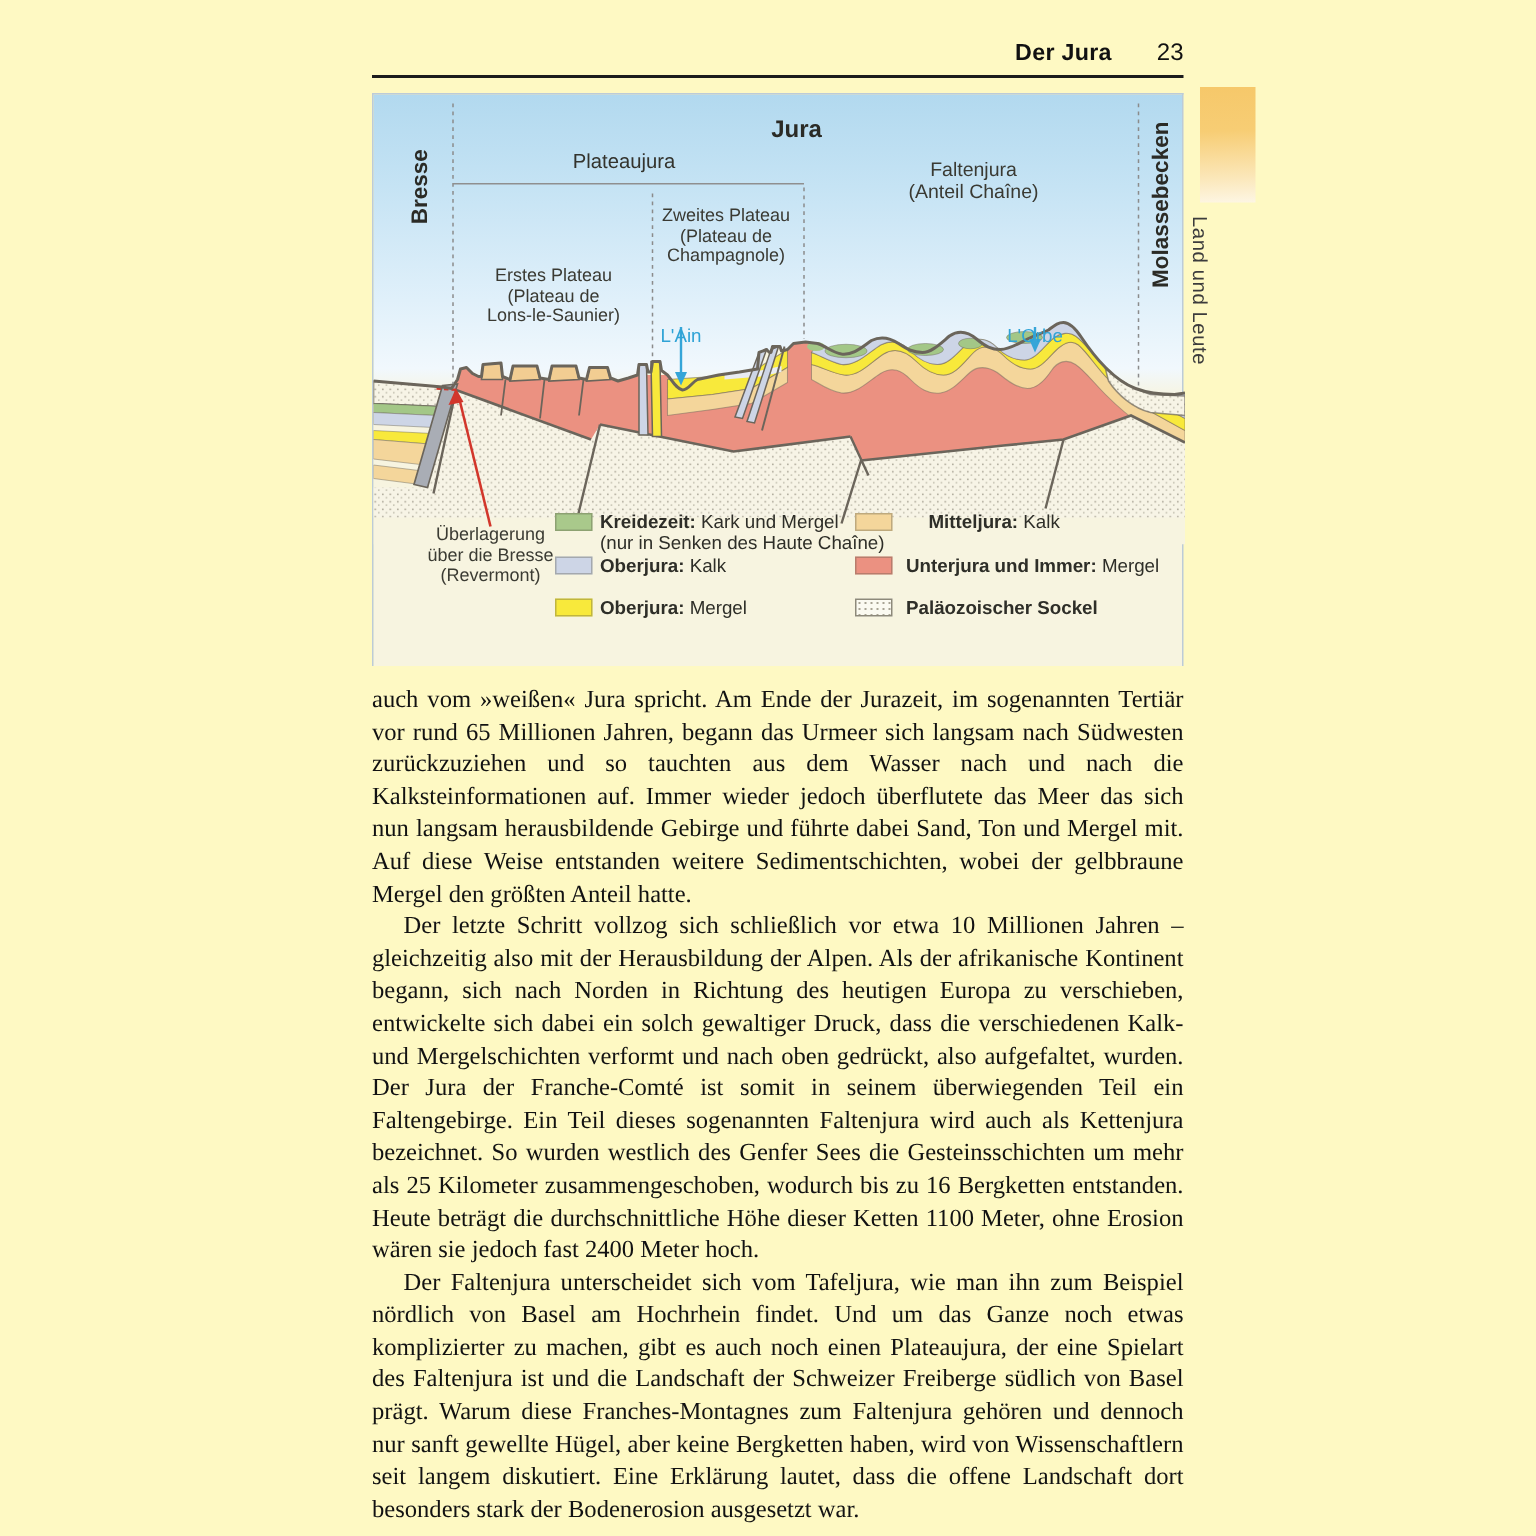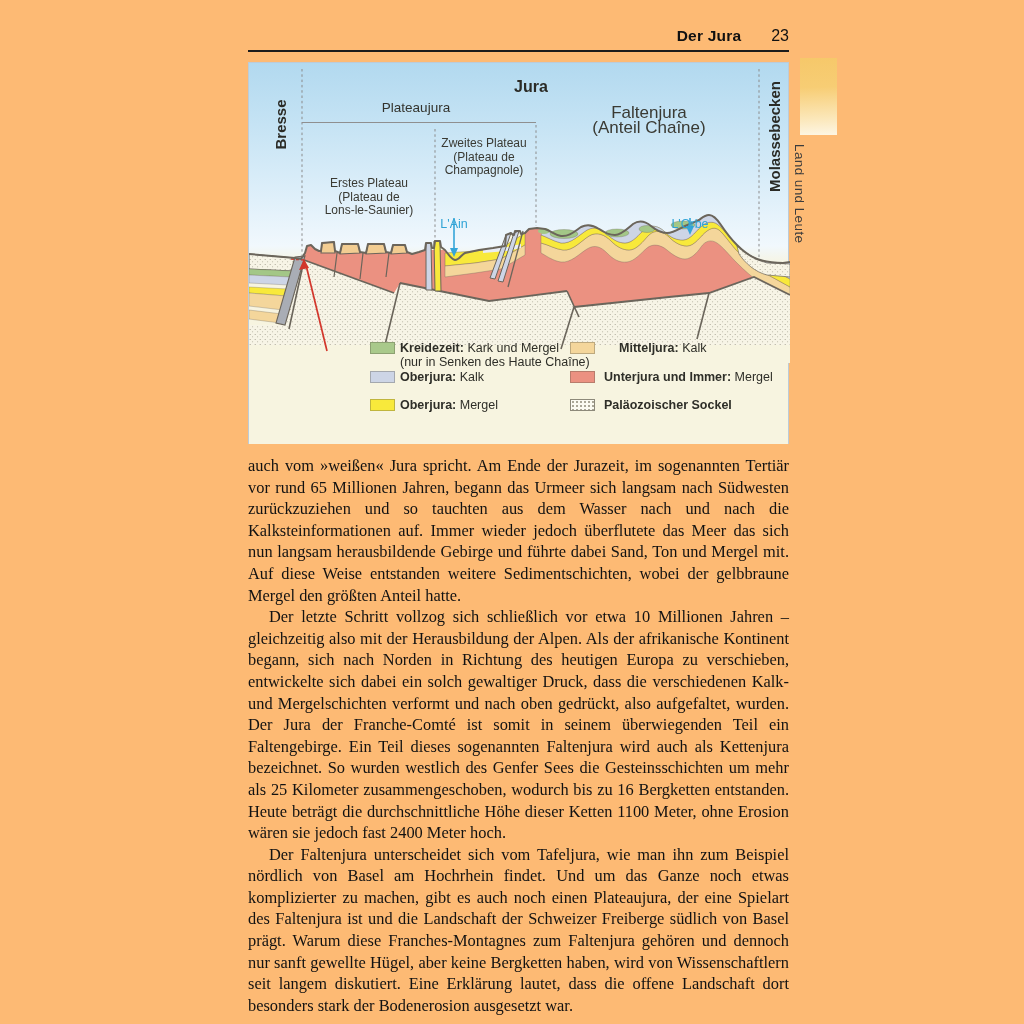--- a/index.html
+++ b/index.html
@@ -1,17 +1,17 @@
 <!DOCTYPE html>
 <html><head>
 <meta charset="utf-8">
 <style>
   html,body{margin:0;padding:0;}
   body{width:1024px;height:1024px;background:#ffffff;font-family:"Liberation Sans",sans-serif;}
-  .page{position:relative;width:1024px;height:1024px;background:#fdba74;overflow:hidden;}
+  .page{position:relative;width:1024px;height:1024px;background:#fef9c3;overflow:hidden;}
 
   
   .hdr{position:absolute;left:248px;top:27px;width:541px;height:22px;
        display:flex;justify-content:flex-end;align-items:baseline;}
   .hdr .t{font-weight:bold;font-size:15.5px;color:#111;letter-spacing:.2px;}
   .hdr .n{font-size:16px;color:#111;margin-left:30px;text-align:right;}
   .hdr-rule{position:absolute;left:248px;top:50px;width:541px;height:2px;background:#1c1c1c;}
 
   
   .figure{position:absolute;left:248px;top:62px;width:541px;height:382px;
@@ -160,29 +160,34 @@
     <div class="flabel sub" style="left:60px;top:74px;width:120px;margin-top:40px;">
       <div>Erstes Plateau</div>
       <div>(Plateau de</div>
       <div>Lons-le-Saunier)</div>
     </div>
     <div class="flabel sub" style="left:175px;top:74px;width:120px;">
       <div>Zweites Plateau</div>
       <div>(Plateau de</div>
       <div>Champagnole)</div>
     </div>
-    <div class="flabel sub" style="left:340px;top:42px;width:120px;font-size:17px;line-height:15px;">
+    <div class="flabel sub" style="left:340px;top:42px;width:120px;font-size:13px;line-height:15px;">
       <div>Faltenjura</div>
       <div>(Anteil Chaîne)</div>
     </div>
     <div class="flabel vrot" style="left:445px;top:65px;width:160px;font-weight:bold;font-size:15px;">Molassebecken</div>
 
     <div class="flabel river" style="left:175px;top:139px;width:60px;color:#2fa3d6;">L'Ain</div>
     <div class="flabel river" style="left:411px;top:139px;width:60px;color:#2fa3d6;">L'Orbe</div>
 
+    <div class="flabel anno" style="left:18px;top:287px;width:120px;">
+      <div>Überlagerung</div>
+      <div>über die Bresse</div>
+      <div>(Revermont)</div>
+    </div>
 
     <div>
       <div class="lgd-sw" style="left: 121px; top: 279px; background: rgb(169, 201, 139);"></div>
       <div class="lgd-tx" style="left:151px;top:278px;"><span class="b">Kreidezeit:</span> <span>Kark und Mergel</span></div>
       <div class="lgd-tx" style="left:151px;top:292px;">(nur in Senken des Haute Chaîne)</div>
 
       <div class="lgd-sw" style="left: 121px; top: 308px; background: rgb(205, 213, 230);"></div>
       <div class="lgd-tx" style="left:151px;top:307px;"><span class="b">Oberjura:</span> <span>Kalk</span></div>
 
       <div class="lgd-sw" style="left: 121px; top: 336px; background: rgb(248, 233, 59);"></div>

